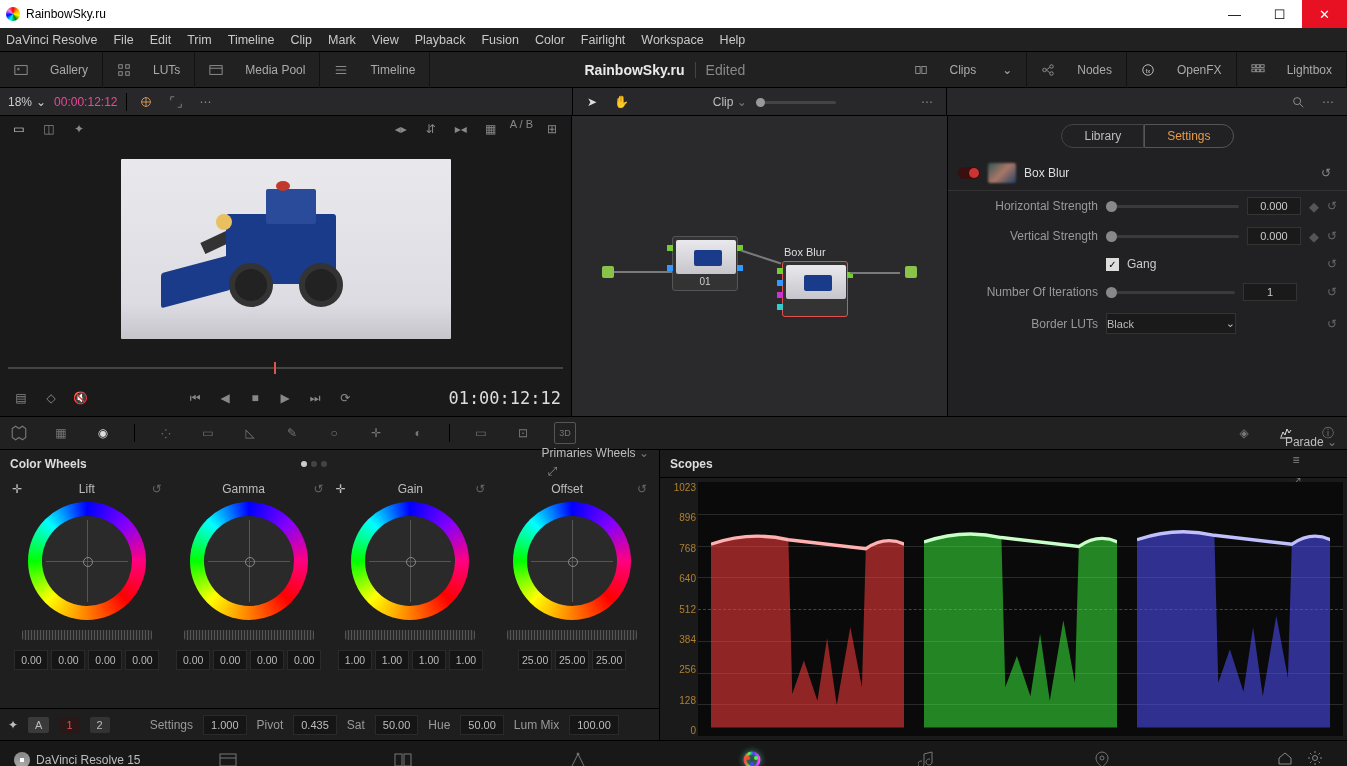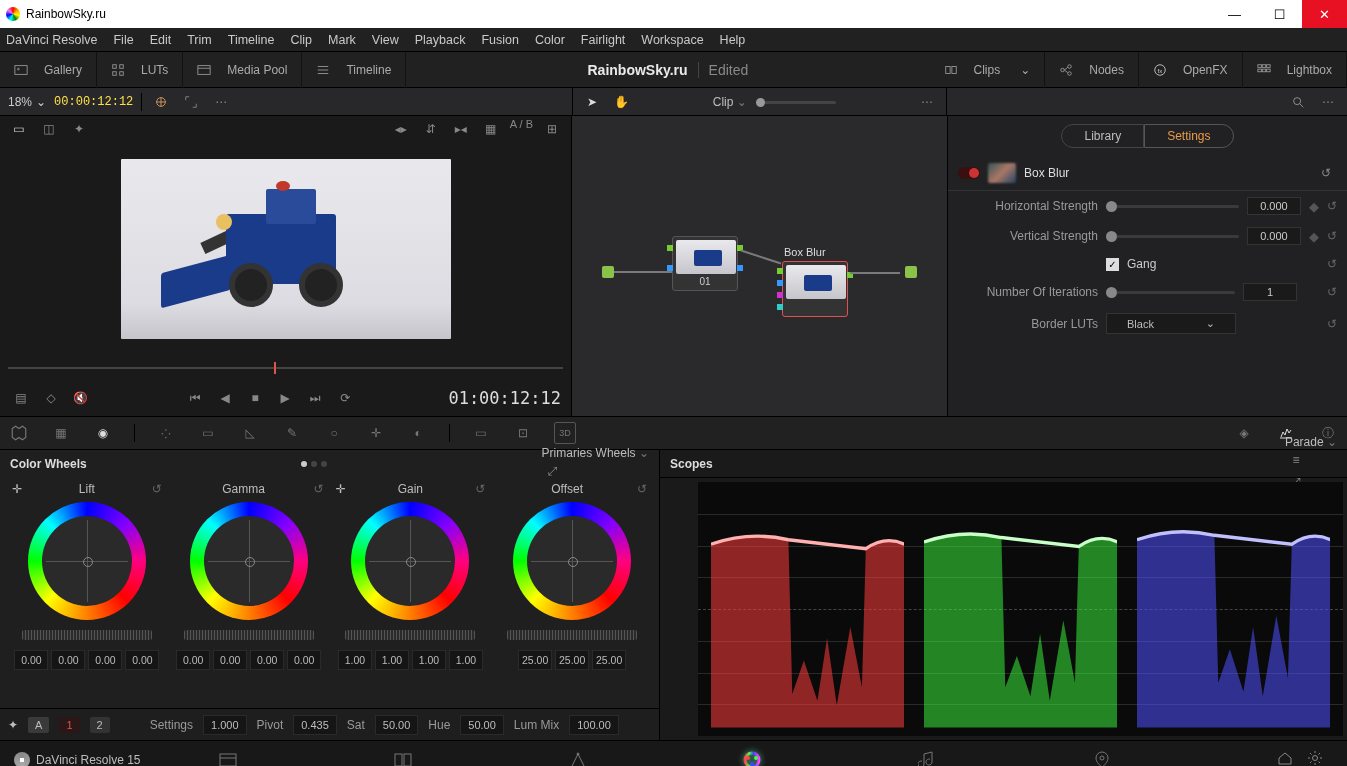--- a/index.html
+++ b/index.html
@@ -5,32 +5,32 @@
 *{box-sizing:border-box;margin:0;padding:0;font-family:Arial,Helvetica,sans-serif;user-select:none}
 body{background:#1f1f1f;color:#bdbdbd;font-size:12px;width:1347px;height:766px;overflow:hidden;position:relative}
 .titlebar{height:28px;background:#fff;display:flex;align-items:center;padding:0 0 0 6px;color:#000}
 .titlebar .logo{width:14px;height:14px;border-radius:50%;background:conic-gradient(red,orange,yellow,green,cyan,blue,violet,red);margin-right:6px}
 .titlebar .title{flex:1;font-size:12px}
 .titlebar .winbtn{width:45px;height:28px;display:flex;align-items:center;justify-content:center;font-size:13px}
 .titlebar .close{background:#e81123;color:#fff}
 .menubar{height:24px;background:#212121;display:flex;align-items:center;padding:0 6px;gap:16px;border-bottom:1px solid #000}
 .menubar span{color:#c9c9c9;font-size:12.5px;cursor:default}
 .toolbar{height:36px;background:#212121;display:flex;align-items:center;border-bottom:1px solid #000}
-.toolbar .tbtn{display:flex;align-items:center;gap:16px;padding:0 14px;height:36px;color:#aaa;border-right:1px solid #111}
+.toolbar .tbtn{display:flex;align-items:center;gap:22px;padding:0 14px;height:36px;color:#aaa;border-right:1px solid #111}
 .toolbar .center-title{flex:1;display:flex;align-items:center;justify-content:center;gap:10px;font-size:14px}
 .toolbar .center-title .big{color:#eaeaea;font-weight:bold}
 .toolbar .center-title .sub{color:#888;border-left:1px solid #444;padding-left:10px}
 .ico{display:inline-block;width:14px;height:14px}
 .row2{height:28px;background:#28282a;display:flex;align-items:center;border-bottom:1px solid #000}
 .row2 .left{width:572px;display:flex;align-items:center;height:100%;gap:8px;padding:0 8px}
 .row2 .mid{flex:1;display:flex;align-items:center;height:100%;gap:8px;padding:0 8px;border-left:1px solid #000;border-right:1px solid #000}
 .row2 .right{width:400px;display:flex;align-items:center;justify-content:flex-end;gap:8px;padding:0 8px}
 .zoom{display:flex;align-items:center;gap:4px;color:#ccc}
 .timeline-name{flex:1;text-align:center;color:#ddd}
-.tc{font-family:Liberation Mono, monospace;color:#fde047}
+.tc{font-family:Liberation Sans, sans-serif;color:#ec4899}
 .icbtn{width:22px;height:22px;display:flex;align-items:center;justify-content:center;color:#888;border-radius:2px}
 .icbtn svg{width:14px;height:14px}
 .main{display:flex;height:300px}
 .viewer{width:572px;display:flex;flex-direction:column;background:#1a1a1a;border-right:1px solid #000}
 .viewer-tools{height:26px;display:flex;align-items:center;padding:0 8px;gap:10px;justify-content:space-between}
 .viewer-tools .grp{display:flex;gap:8px}
 .viewer-img{flex:1;display:flex;align-items:center;justify-content:center;background:#1a1a1a}
 .lego{width:330px;height:180px;background:linear-gradient(180deg,#e9e9ed 0%,#dcdce2 80%,#c5c5cb 100%);position:relative;border-radius:1px}
 .lego .body{position:absolute;left:105px;top:55px;width:110px;height:70px;background:#1a3a8a;border-radius:3px}
 .lego .cab{position:absolute;left:145px;top:30px;width:50px;height:35px;background:#2a4a9a;border-radius:2px}
@@ -71,21 +71,21 @@
 .fx-head .sw::after{content:"";position:absolute;right:1px;top:1px;width:10px;height:10px;background:#c33;border-radius:50%}
 .fx-head .fxthumb{width:28px;height:20px;background:linear-gradient(135deg,#355,#a76,#246);border-radius:2px;filter:blur(1px)}
 .param{display:flex;align-items:center;padding:6px 10px;gap:8px}
 .param .plabel{width:140px;text-align:right;color:#999;font-size:12px}
 .param .slider{flex:1;height:3px;background:#3a3a3a;border-radius:2px;position:relative}
 .param .slider .knob{position:absolute;left:0;top:-4px;width:11px;height:11px;background:#888;border-radius:50%}
 .param .val{width:54px;background:#1a1a1a;border:1px solid #333;text-align:center;padding:2px 0;font-size:11px;color:#ccc}
 .param .kf{color:#555;font-size:13px}
 .param .rst{color:#666}
 .checkbox{width:13px;height:13px;background:#ddd;display:inline-flex;align-items:center;justify-content:center;color:#000;font-size:10px}
-.select{background:#1a1a1a;border:1px solid #333;padding:3px 20px;width:130px;display:flex;justify-content:space-between;align-items:center;font-size:11px}
+.select{background:#1a1a1a;border:1px solid #333;padding:3px 0;width:130px;display:flex;justify-content:space-between;align-items:center;font-size:11px}
 .palette-row{height:34px;background:#212121;border-top:1px solid #000;border-bottom:1px solid #000;display:flex;align-items:center;padding:0 8px;gap:20px}
 .palette-row .picon{width:22px;height:22px;display:flex;align-items:center;justify-content:center;color:#777}
 .palette-row .picon.active{color:#ddd}
 .bottom{display:flex;height:290px}
 .wheels-panel{width:660px;background:#1f1f1f;border-right:1px solid #000;display:flex;flex-direction:column}
 .wp-head{height:28px;display:flex;align-items:center;justify-content:space-between;padding:0 10px}
 .wp-head .dots{display:flex;gap:4px}
 .wp-head .dot{width:6px;height:6px;border-radius:50%;background:#444}
 .wp-head .dot.on{background:#ccc}
 .wheels{display:flex;flex:1;padding:4px 6px 0}
@@ -526,20 +526,31 @@
         <span class="aval">100.00</span>
     </div>
   </div>
 
   <div class="scopes-panel">
     <div class="sc-head">
       <span style="color:#ddd;font-weight:bold">Scopes</span>
       <div><span>Parade</span> <span style="color:#777">⌄</span> <span class="icbtn">≡</span><span class="icbtn">⤢</span></div>
     </div>
     <div class="scope-area">
+      <div class="scope-labels">
+        <span>1023</span>
+          <span>896</span>
+          <span>768</span>
+          <span>640</span>
+          <span>512</span>
+          <span>384</span>
+          <span>256</span>
+          <span>128</span>
+          <span>0</span>
+      </div>
       <div class="scope-canvas">
         <div class="grid-h" style="top:12.5%"></div>
           <div class="grid-h" style="top:25%"></div>
           <div class="grid-h" style="top:37.5%"></div>
           <div class="grid-h" style="top:50%;border-top:1px dashed #444;background:none;height:0"></div>
           <div class="grid-h" style="top:62.5%"></div>
           <div class="grid-h" style="top:75%"></div>
           <div class="grid-h" style="top:87.5%"></div>
         <div class="parade r"><svg viewBox="0 0 100 100" preserveAspectRatio="none">
               <path d="M0 18 Q20 12 40 16 L42 85 L48 70 L55 88 L60 60 L65 90 L72 55 L78 82 L80 20 Q90 14 100 18 L100 100 L0 100 Z" fill="rgba(255,60,60,0.55)"></path>

